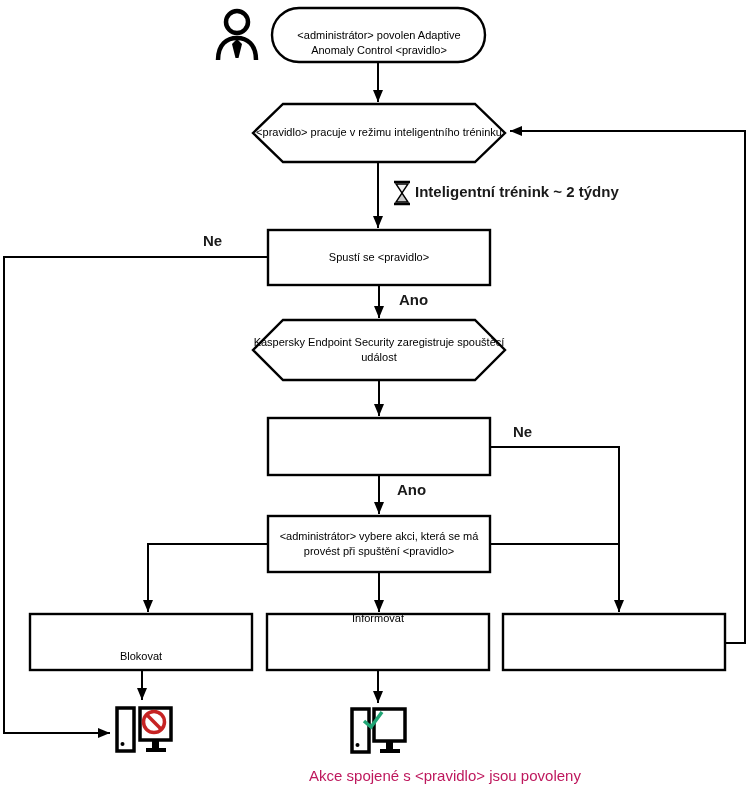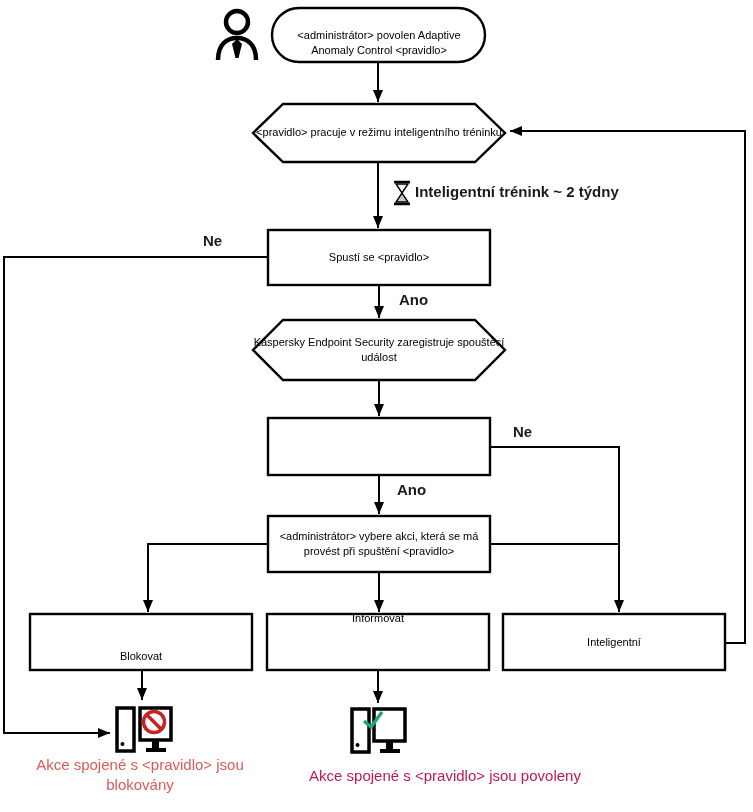--- a/index.html
+++ b/index.html
@@ -100,24 +100,22 @@
     </g>
   </svg>
 
   <div id="t-start" class="lbl">&lt;administrátor&gt; povolen Adaptive Anomaly Control &lt;pravidlo&gt;</div>
   <div id="t-training" class="lbl">&lt;pravidlo&gt; pracuje v režimu inteligentního tréninku</div>
   <div id="t-register" class="lbl">Kaspersky Endpoint Security zaregistruje spouštěcí událost</div>
   <div id="t-trigger" class="lbl">Spustí se &lt;pravidlo&gt;</div>
   <div id="t-choose" class="lbl">&lt;administrátor&gt; vybere akci, která se má provést při spuštění &lt;pravidlo&gt;</div>
   <div id="t-block" class="lbl">Blokovat</div>
   <div id="t-inform" class="lbl">Informovat</div>
-  <div id="t-smart" class="lbl">Inteligentní</div>
 
   <div id="l-ne1" class="edge">Ne</div>
   <div id="l-ano1" class="edge">Ano</div>
   <div id="l-ne2" class="edge">Ne</div>
   <div id="l-ano2" class="edge">Ano</div>
   <div id="l-time" class="edge">Inteligentní trénink ~ 2 týdny</div>
 
-  <div id="t-blocked" class="caption">Akce spojené s &lt;pravidlo&gt; jsou blokovány</div>
   <div id="t-allowed" class="caption">Akce spojené s &lt;pravidlo&gt; jsou povoleny</div>
 
 </div>
 
 </body></html>

